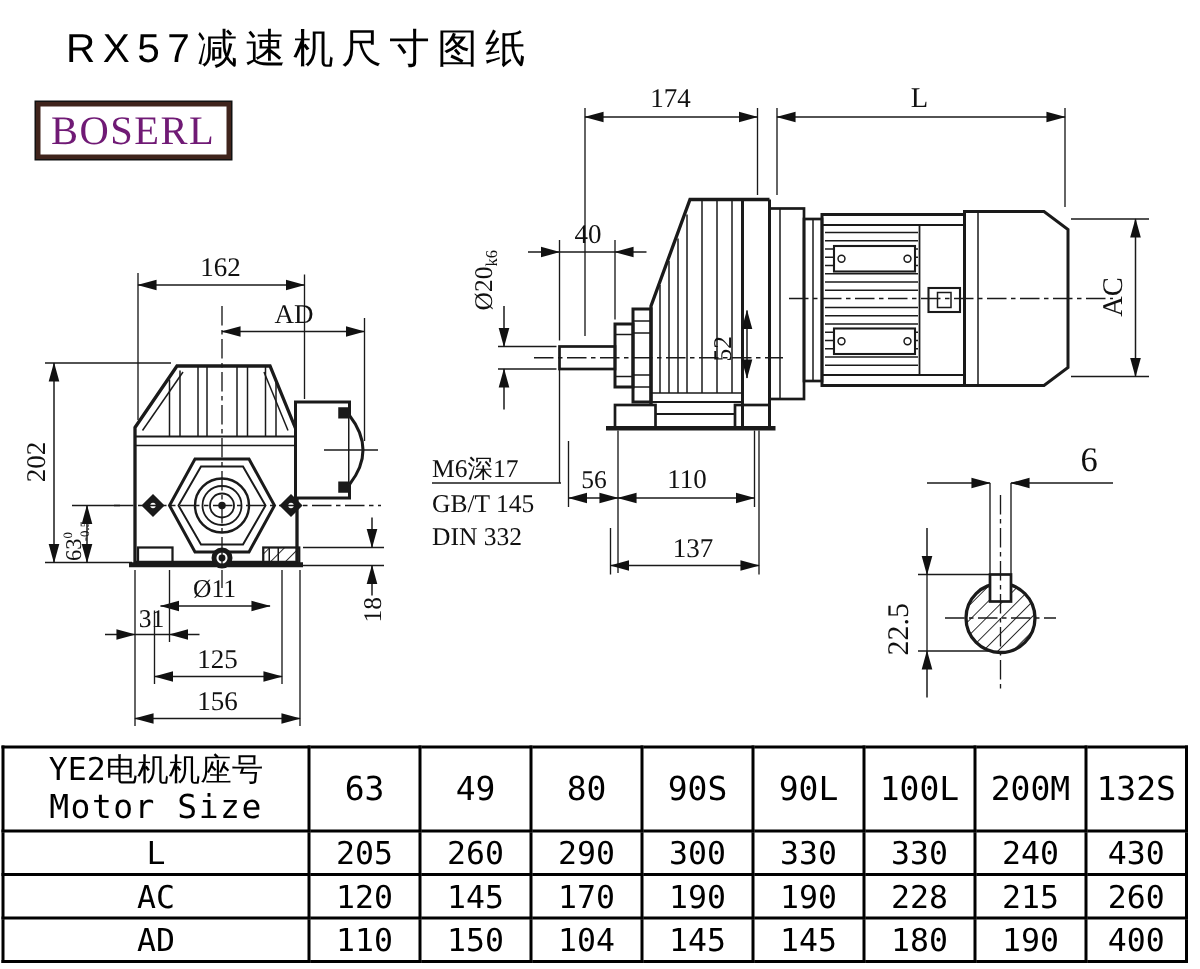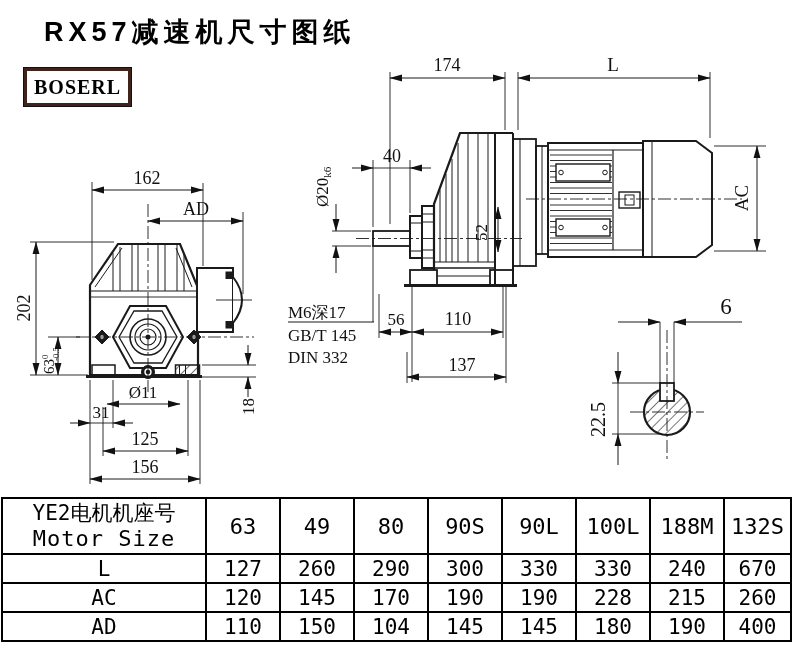--- a/index.html
+++ b/index.html
@@ -1,23 +1,23 @@
 <!DOCTYPE html>
 <html><head>
 <meta charset="utf-8">
 <style>
   html,body{margin:0;padding:0;background:#fff;}
   #page{position:relative;width:800px;height:646px;background:#fff;overflow:hidden;
         font-family:"Liberation Sans",sans-serif;color:#000;}
-  #title{position:absolute;left:44px;top:14px;font-size:27px;font-weight:bold;
+  #title{position:absolute;left:44px;top:14px;font-size:27px;font-weight:normal;
          letter-spacing:5px;color:#000;white-space:nowrap;}
   #logo{position:absolute;left:24px;top:68px;border:3px solid #40241c;box-shadow:0 0 0 1px #111;
         padding:0 7px;background:#fff;}
-  #logo span{font-family:"Liberation Serif",serif;font-weight:bold;font-size:20px;line-height:32px;
-        color:#000000;letter-spacing:1px;}
+  #logo span{font-family:"Liberation Serif",serif;font-weight:normal;font-size:27px;line-height:32px;
+        color:#701a75;letter-spacing:1px;}
   svg text{font-family:"Liberation Serif",serif;fill:#111;}
   #dim-table{position:absolute;left:1px;top:497px;width:791px;border-collapse:collapse;
         table-layout:fixed;background:#fff;}
   #dim-table td,#dim-table th{border:2px solid #000;text-align:center;vertical-align:middle;
         font-family:"DejaVu Sans Mono",monospace;font-weight:normal;padding:0;}
   #dim-table th.main{font-size:20px;line-height:26px;}
   #dim-table .hdr td{height:54px;font-size:22px;}
   #dim-table .row td{height:27px;font-size:21px;}
   .cn{font-size:21px;}
   .en{font-size:22px;letter-spacing:1px;}
@@ -296,33 +296,33 @@
       <th class="main">
         <div class="cn">YE2电机机座号</div>
         <div class="en">Motor Size</div>
       </th>
       <td>63</td>
       <td>49</td>
       <td>80</td>
       <td>90S</td>
       <td>90L</td>
       <td>100L</td>
-      <td>188M</td>
+      <td>200M</td>
       <td>132S</td>
     </tr>
     <tr class="row">
       <td>L</td>
-      <td>127</td>
+      <td>205</td>
       <td>260</td>
       <td>290</td>
       <td>300</td>
       <td>330</td>
       <td>330</td>
       <td>240</td>
-      <td>670</td>
+      <td>430</td>
     </tr>
     <tr class="row">
       <td>AC</td>
       <td>120</td>
       <td>145</td>
       <td>170</td>
       <td>190</td>
       <td>190</td>
       <td>228</td>
       <td>215</td>

